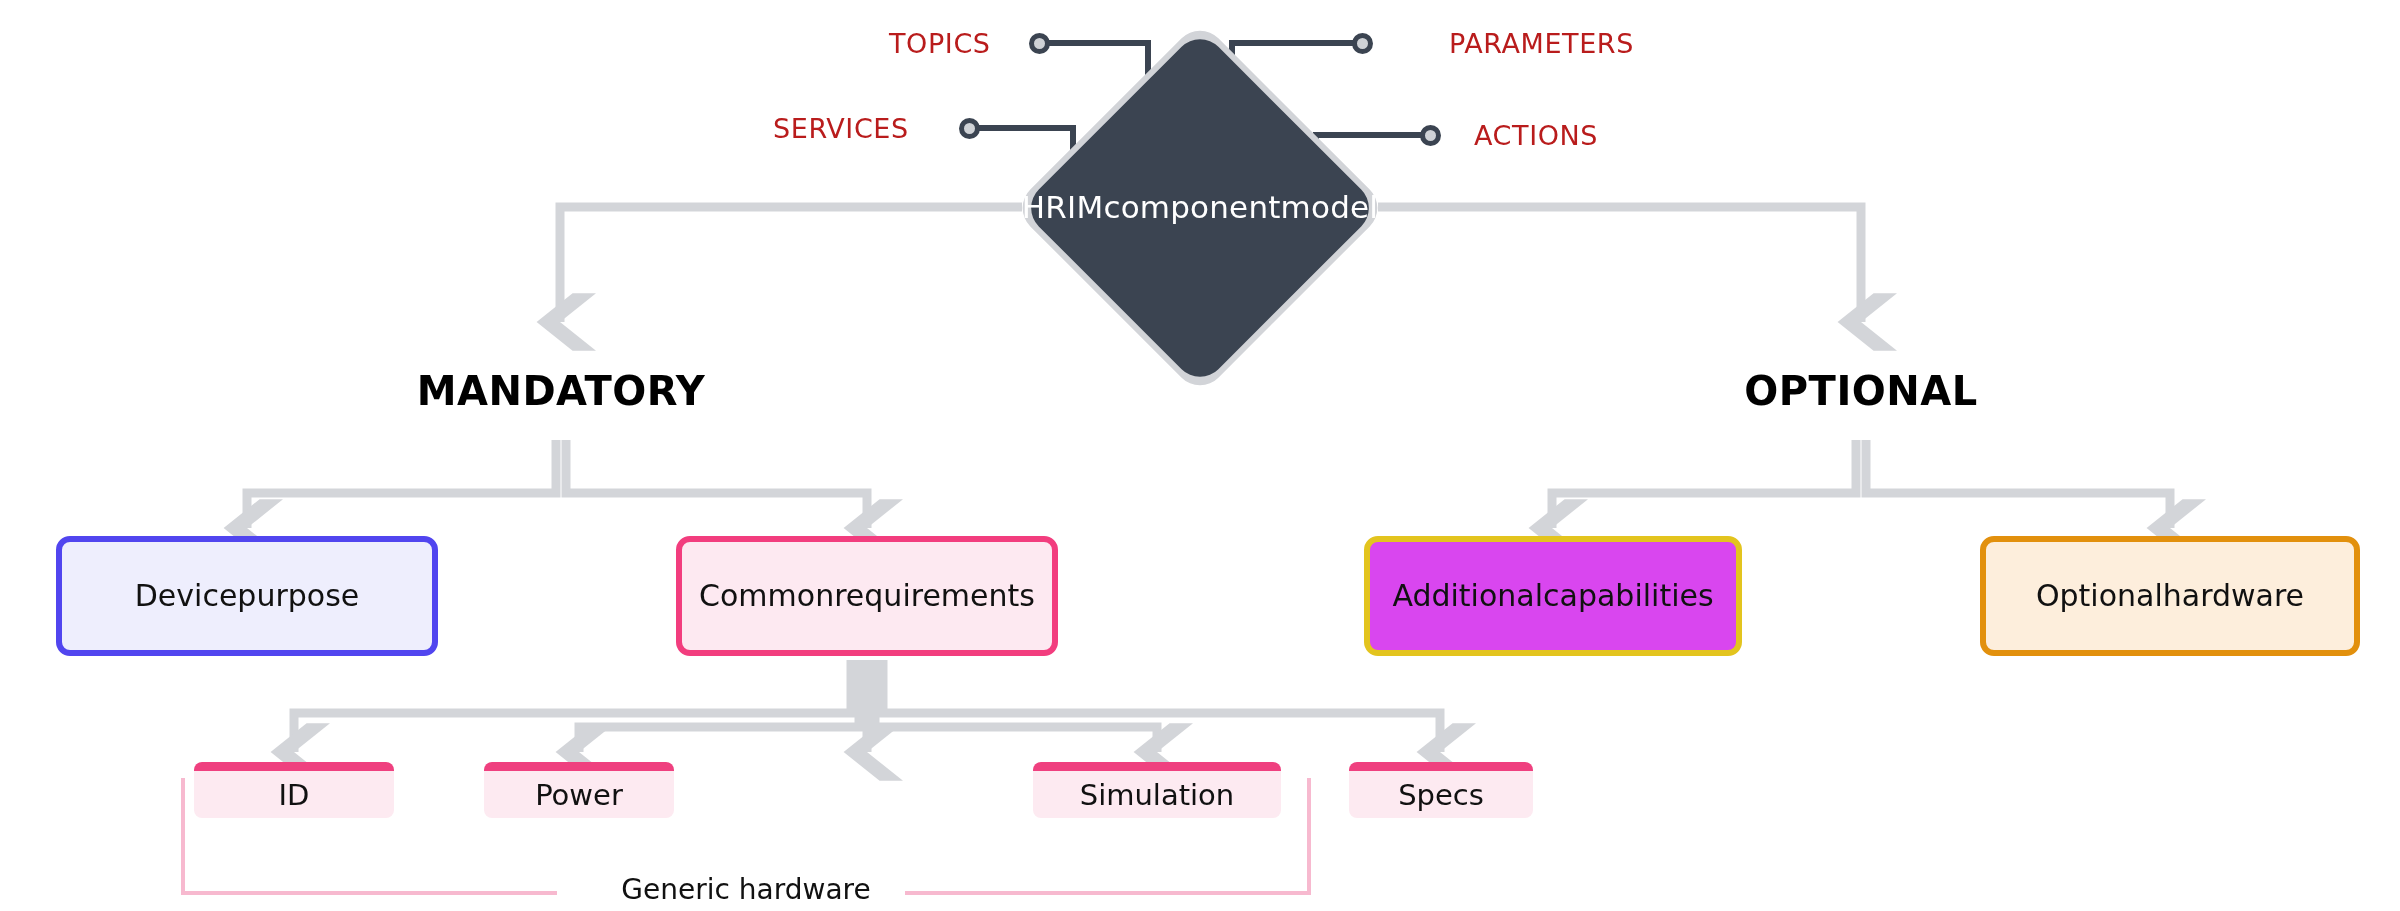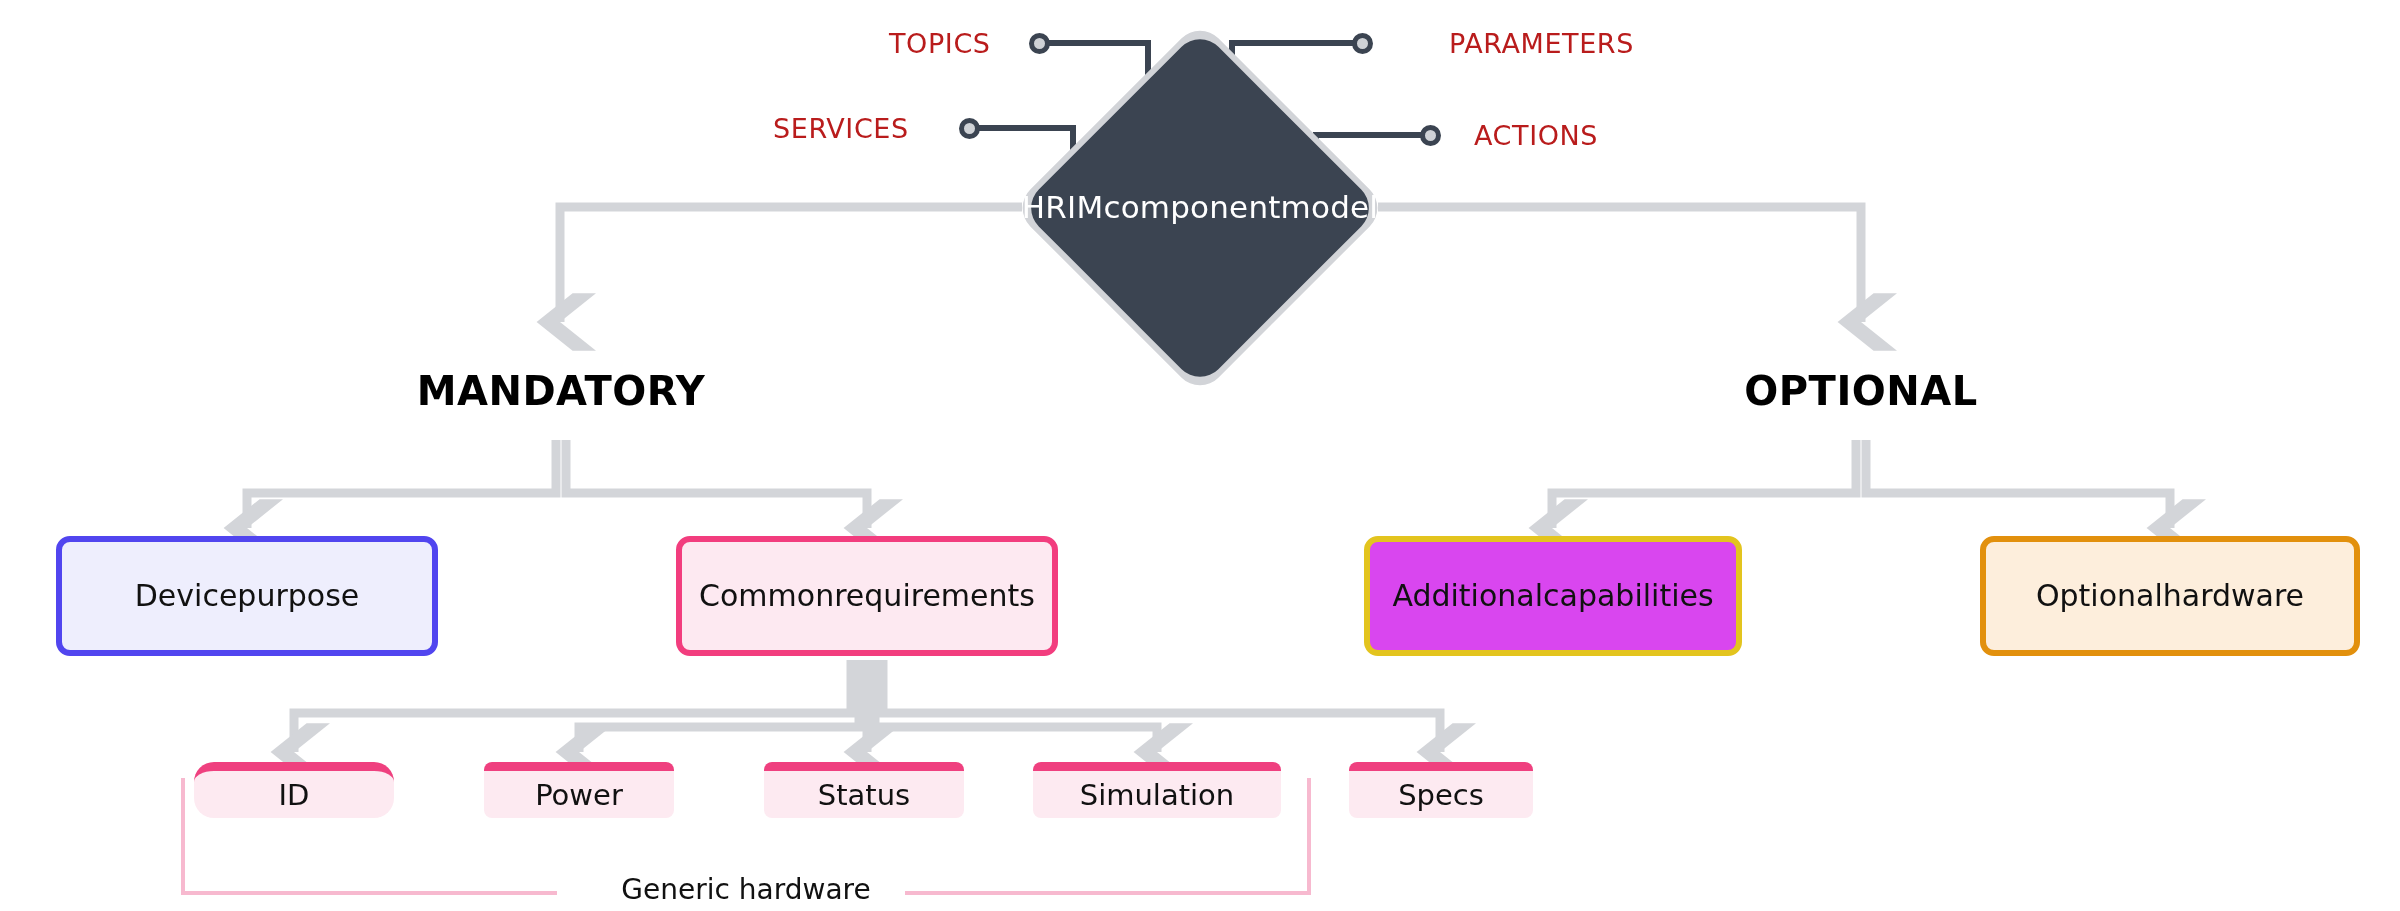--- a/index.html
+++ b/index.html
@@ -234,21 +234,20 @@
     <span>Additional</span>
     <span>capabilities</span>
   </div>
 
   <div class="node-box" style="left:1980px; top:536px; width:380px; height:120px;
        border-color:#e2900d; background:#fdeedc;">
     <span>Optional</span>
     <span>hardware</span>
   </div>
 
-  <div class="leaf-box" style="left:194px; top:762px; width:200px; height:56px;border-radius:20px;">ID</div>
+  <div class="leaf-box" style="left:194px; top:762px; width:200px; height:56px;">ID</div>
   <div class="leaf-box" style="left:484px; top:762px; width:190px; height:56px;">Power</div>
-  <div class="leaf-box" style="left:764px; top:762px; width:200px; height:56px;">Status</div>
   <div class="leaf-box" style="left:1033px; top:762px; width:248px; height:56px;">Simulation</div>
   <div class="leaf-box" style="left:1349px; top:762px; width:184px; height:56px;">Specs</div>
 
   <div class="bracket-label" style="left:746px; top:873px;">Generic hardware</div>
 
 </div>
 
 </body></html>

